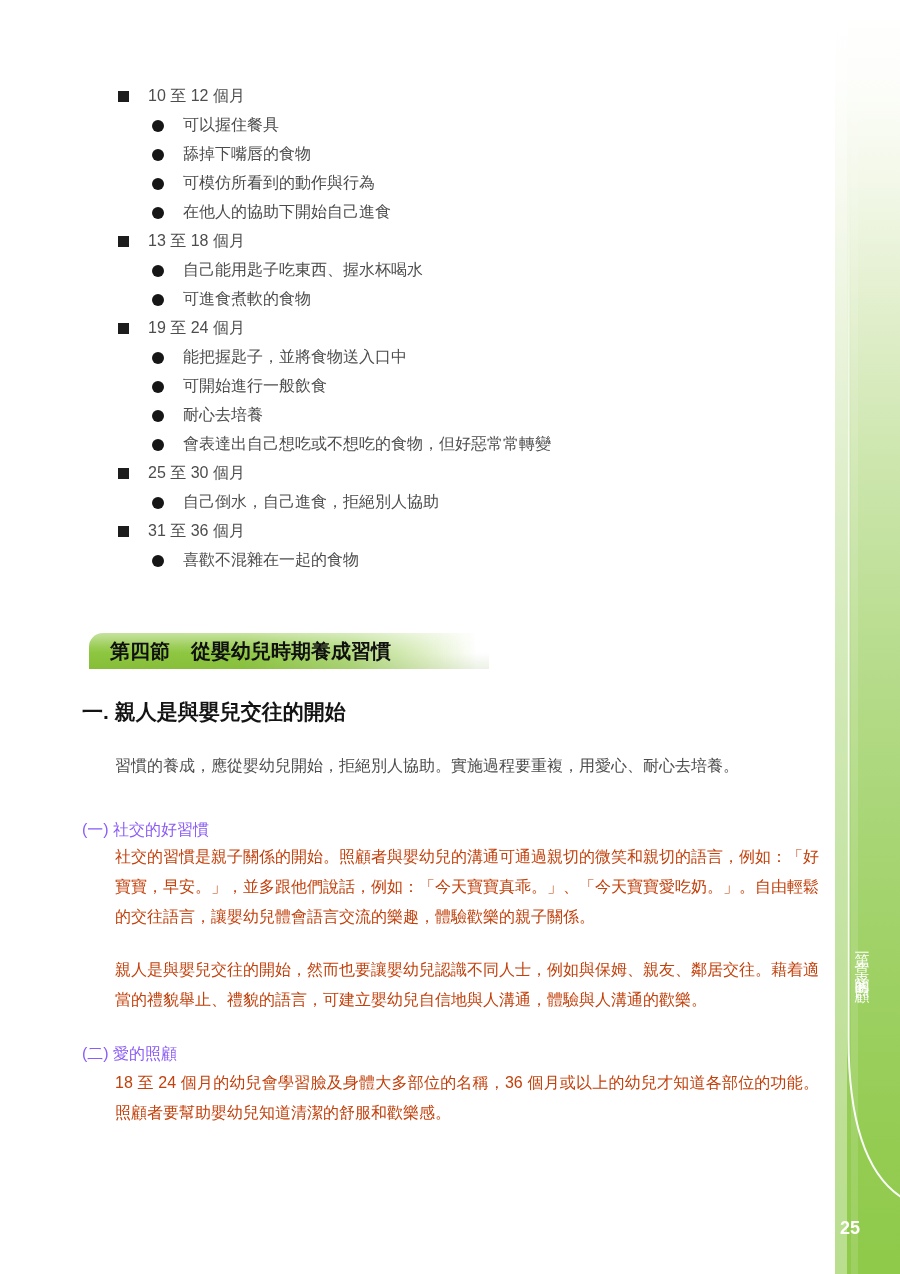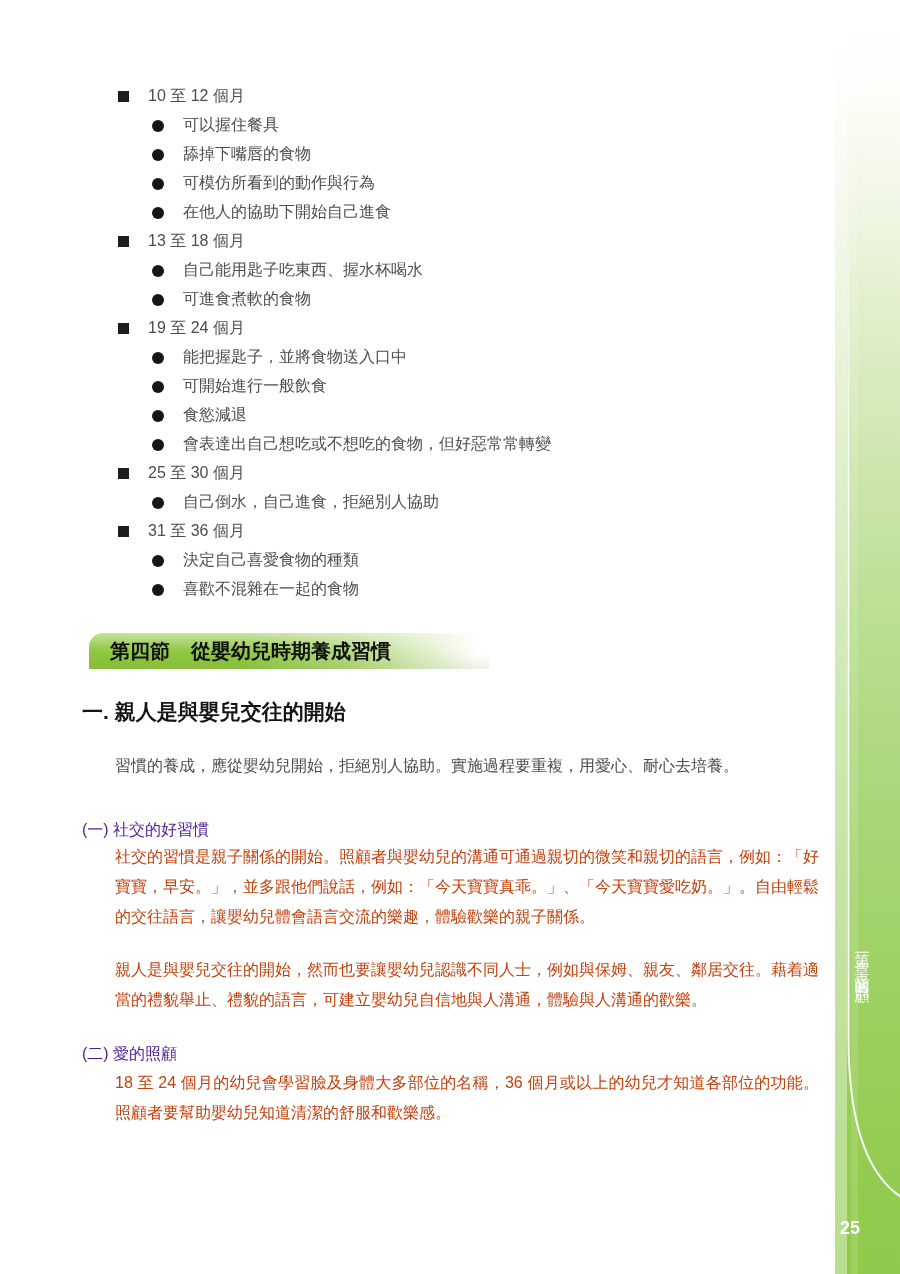--- a/index.html
+++ b/index.html
@@ -22,21 +22,21 @@
     display:flex;align-items:center;padding-left:21px;
     background:
       linear-gradient(to bottom, rgba(255,255,255,0.50) 0%, rgba(255,255,255,0.14) 36%, rgba(255,255,255,0) 55%, rgba(70,120,0,0.10) 100%),
       linear-gradient(to right, #8dc63f 0%, #8fc743 38%, #b3da81 66%, #dfefc6 84%, rgba(255,255,255,0) 97%);
   }
   .section-bar .bar-label{font-size:20px;font-weight:bold;color:#101010;}
   .section-bar .bar-title{margin-left:21px;font-size:20px;font-weight:bold;color:#101010;}
   
   .main-heading{position:absolute;left:82px;top:698px;font-size:21px;font-weight:bold;color:#141414;}
   .intro{position:absolute;left:115px;top:753px;width:706px;font-size:16px;line-height:26px;color:#4d4d4d;}
-  .sub-label{position:absolute;left:82px;font-size:16px;color:#4c1d95;}
+  .sub-label{position:absolute;left:82px;font-size:16px;color:#8b5cf6;}
   .sub-label.s1{top:820px;}
   .sub-label.s2{top:1044px;}
   .para{position:absolute;left:115px;width:704px;font-size:16px;line-height:30px;color:#c2410c;text-align:justify;}
   .para.p1{top:842px;}
   .para.p2{top:955px;}
   .para.p3{top:1068px;}
   
   .sidebar{
     position:absolute;left:835px;top:0;width:65px;height:1274px;
     background:linear-gradient(to bottom,
@@ -99,41 +99,37 @@
       <div class="m-row lvl2">
         <span class="dot-bullet"></span>
         <span class="m-text">能把握匙子，並將食物送入口中</span>
       </div>
       <div class="m-row lvl2">
         <span class="dot-bullet"></span>
         <span class="m-text">可開始進行一般飲食</span>
       </div>
       <div class="m-row lvl2">
         <span class="dot-bullet"></span>
-        <span class="m-text">食慾減退</span>
+        <span class="m-text">耐心去培養</span>
       </div>
       <div class="m-row lvl2">
         <span class="dot-bullet"></span>
         <span class="m-text">會表達出自己想吃或不想吃的食物，但好惡常常轉變</span>
       </div>
       <div class="m-row lvl1">
         <span class="sq-bullet"></span>
         <span class="m-text">25 至 30 個月</span>
       </div>
       <div class="m-row lvl2">
         <span class="dot-bullet"></span>
         <span class="m-text">自己倒水，自己進食，拒絕別人協助</span>
       </div>
       <div class="m-row lvl1">
         <span class="sq-bullet"></span>
         <span class="m-text">31 至 36 個月</span>
-      </div>
-      <div class="m-row lvl2">
-        <span class="dot-bullet"></span>
-        <span class="m-text">決定自己喜愛食物的種類</span>
       </div>
       <div class="m-row lvl2">
         <span class="dot-bullet"></span>
         <span class="m-text">喜歡不混雜在一起的食物</span>
       </div>
     </div>
 
   <div class="section-bar">
     <span class="bar-label">第四節</span>
     <span class="bar-title">從嬰幼兒時期養成習慣</span>

